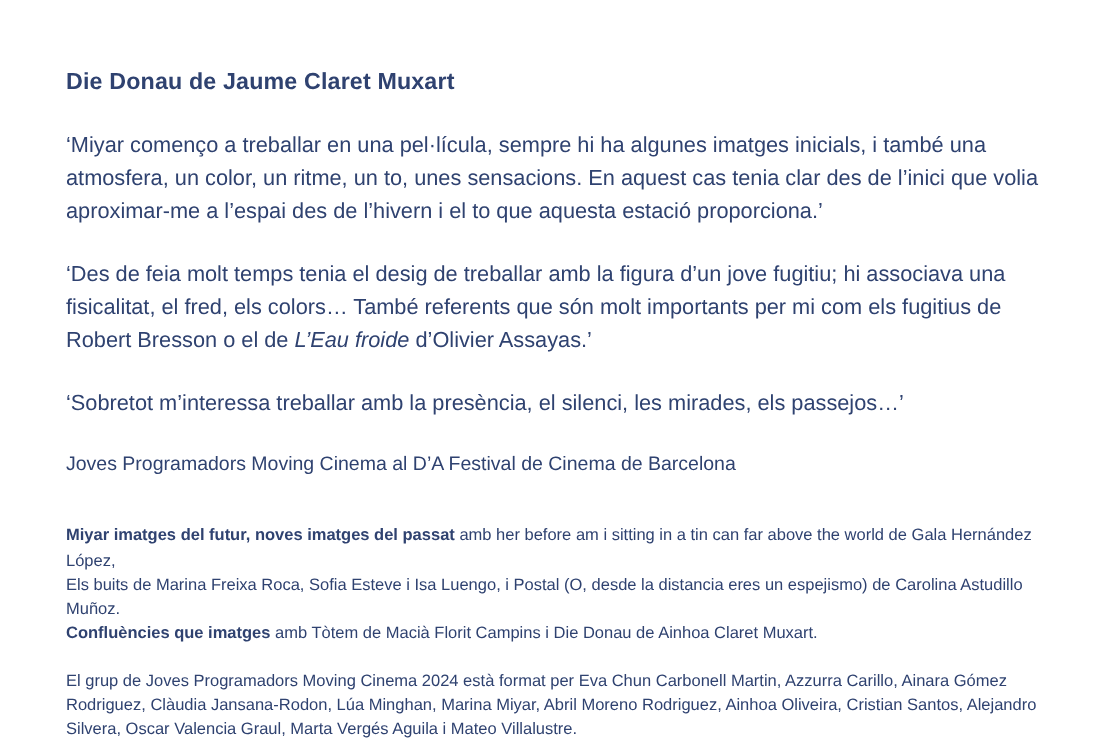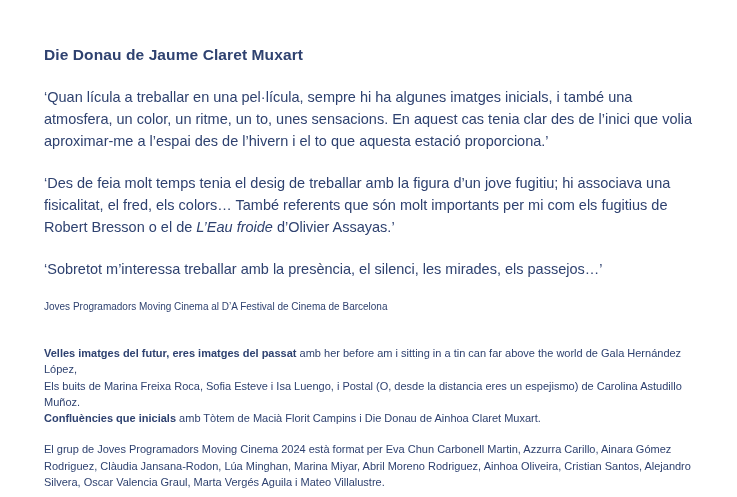--- a/index.html
+++ b/index.html
@@ -35,21 +35,21 @@
     margin: 0 0 20px 0;
     max-width: 655px;
   }
   .quote.q2 {
     margin-bottom: 20px;
   }
   .quote .ital {
     font-style: italic;
   }
   .small-head {
-    font-size: 10px;
+    font-size: 13px;
     color: #2f4270;
     margin: 14px 0 14px 0;
     line-height: 1.45;
   }
   .para {
     font-size: 11px;
     line-height: 1.48;
     color: #2f4270;
     margin: 0 0 15px 0;
     max-width: 652px;
@@ -58,30 +58,30 @@
   .para .ital { }
   .para.tight { margin-bottom: 15px; }
 </style>
 </head>
 <body>
 
 <div class="page">
 
   <h1 class="doc-title"><span class="bold">Die Donau</span><span> de Jaume Claret Muxart</span></h1>
 
-  <p class="quote q1">‘Quan lícula a treballar en una pel·lícula, sempre hi ha algunes imatges inicials, i també una atmosfera, un color, un ritme, un to, unes sensacions. En aquest cas tenia clar des de l’inici que volia aproximar-me a l’espai des de l’hivern i el to que aquesta estació proporciona.’</p>
+  <p class="quote q1">‘Miyar començo a treballar en una pel·lícula, sempre hi ha algunes imatges inicials, i també una atmosfera, un color, un ritme, un to, unes sensacions. En aquest cas tenia clar des de l’inici que volia aproximar-me a l’espai des de l’hivern i el to que aquesta estació proporciona.’</p>
 
   <p class="quote q3"><span>‘Des de feia molt temps tenia el desig de treballar amb la figura d’un jove fugitiu; hi associava una fisicalitat, el fred, els colors… També referents que són molt importants per mi com els fugitius de Robert Bresson o el de </span><span class="ital">L’Eau froide</span><span> d’Olivier Assayas.’</span></p>
 
   <p class="quote q2">‘Sobretot m’interessa treballar amb la presència, el silenci, les mirades, els passejos…’</p>
 
   <p class="small-head">Joves Programadors Moving Cinema al D’A Festival de Cinema de Barcelona</p>
 
   <p class="para tight">
     <br>
-    <span class="bold">Velles imatges del futur, eres imatges del passat</span><span> amb </span><span class="ital">her before am i sitting in a tin can far above the world</span><span> de Gala Hernández López,</span><br>
+    <span class="bold">Miyar imatges del futur, noves imatges del passat</span><span> amb </span><span class="ital">her before am i sitting in a tin can far above the world</span><span> de Gala Hernández López,</span><br>
     <span class="ital">Els buits</span><span> de Marina Freixa Roca, Sofia Esteve i Isa Luengo, i </span><span class="ital">Postal (O, desde la distancia eres un espejismo)</span><span> de Carolina Astudillo Muñoz.</span><br>
-    <span class="bold">Confluències que inicials</span><span> amb </span><span class="ital">Tòtem</span><span> de Macià Florit Campins i </span><span class="ital">Die Donau</span><span> de Ainhoa Claret Muxart.</span>
+    <span class="bold">Confluències que imatges</span><span> amb </span><span class="ital">Tòtem</span><span> de Macià Florit Campins i </span><span class="ital">Die Donau</span><span> de Ainhoa Claret Muxart.</span>
   </p>
 
   <p class="para">El grup de Joves Programadors Moving Cinema 2024 està format per Eva Chun Carbonell Martin, Azzurra Carillo, Ainara Gómez Rodriguez, Clàudia Jansana-Rodon, Lúa Minghan, Marina Miyar, Abril Moreno Rodriguez, Ainhoa Oliveira, Cristian Santos, Alejandro Silvera, Oscar Valencia Graul, Marta Vergés Aguila i Mateo Villalustre.</p>
 
 </div>
 
 </body></html>

